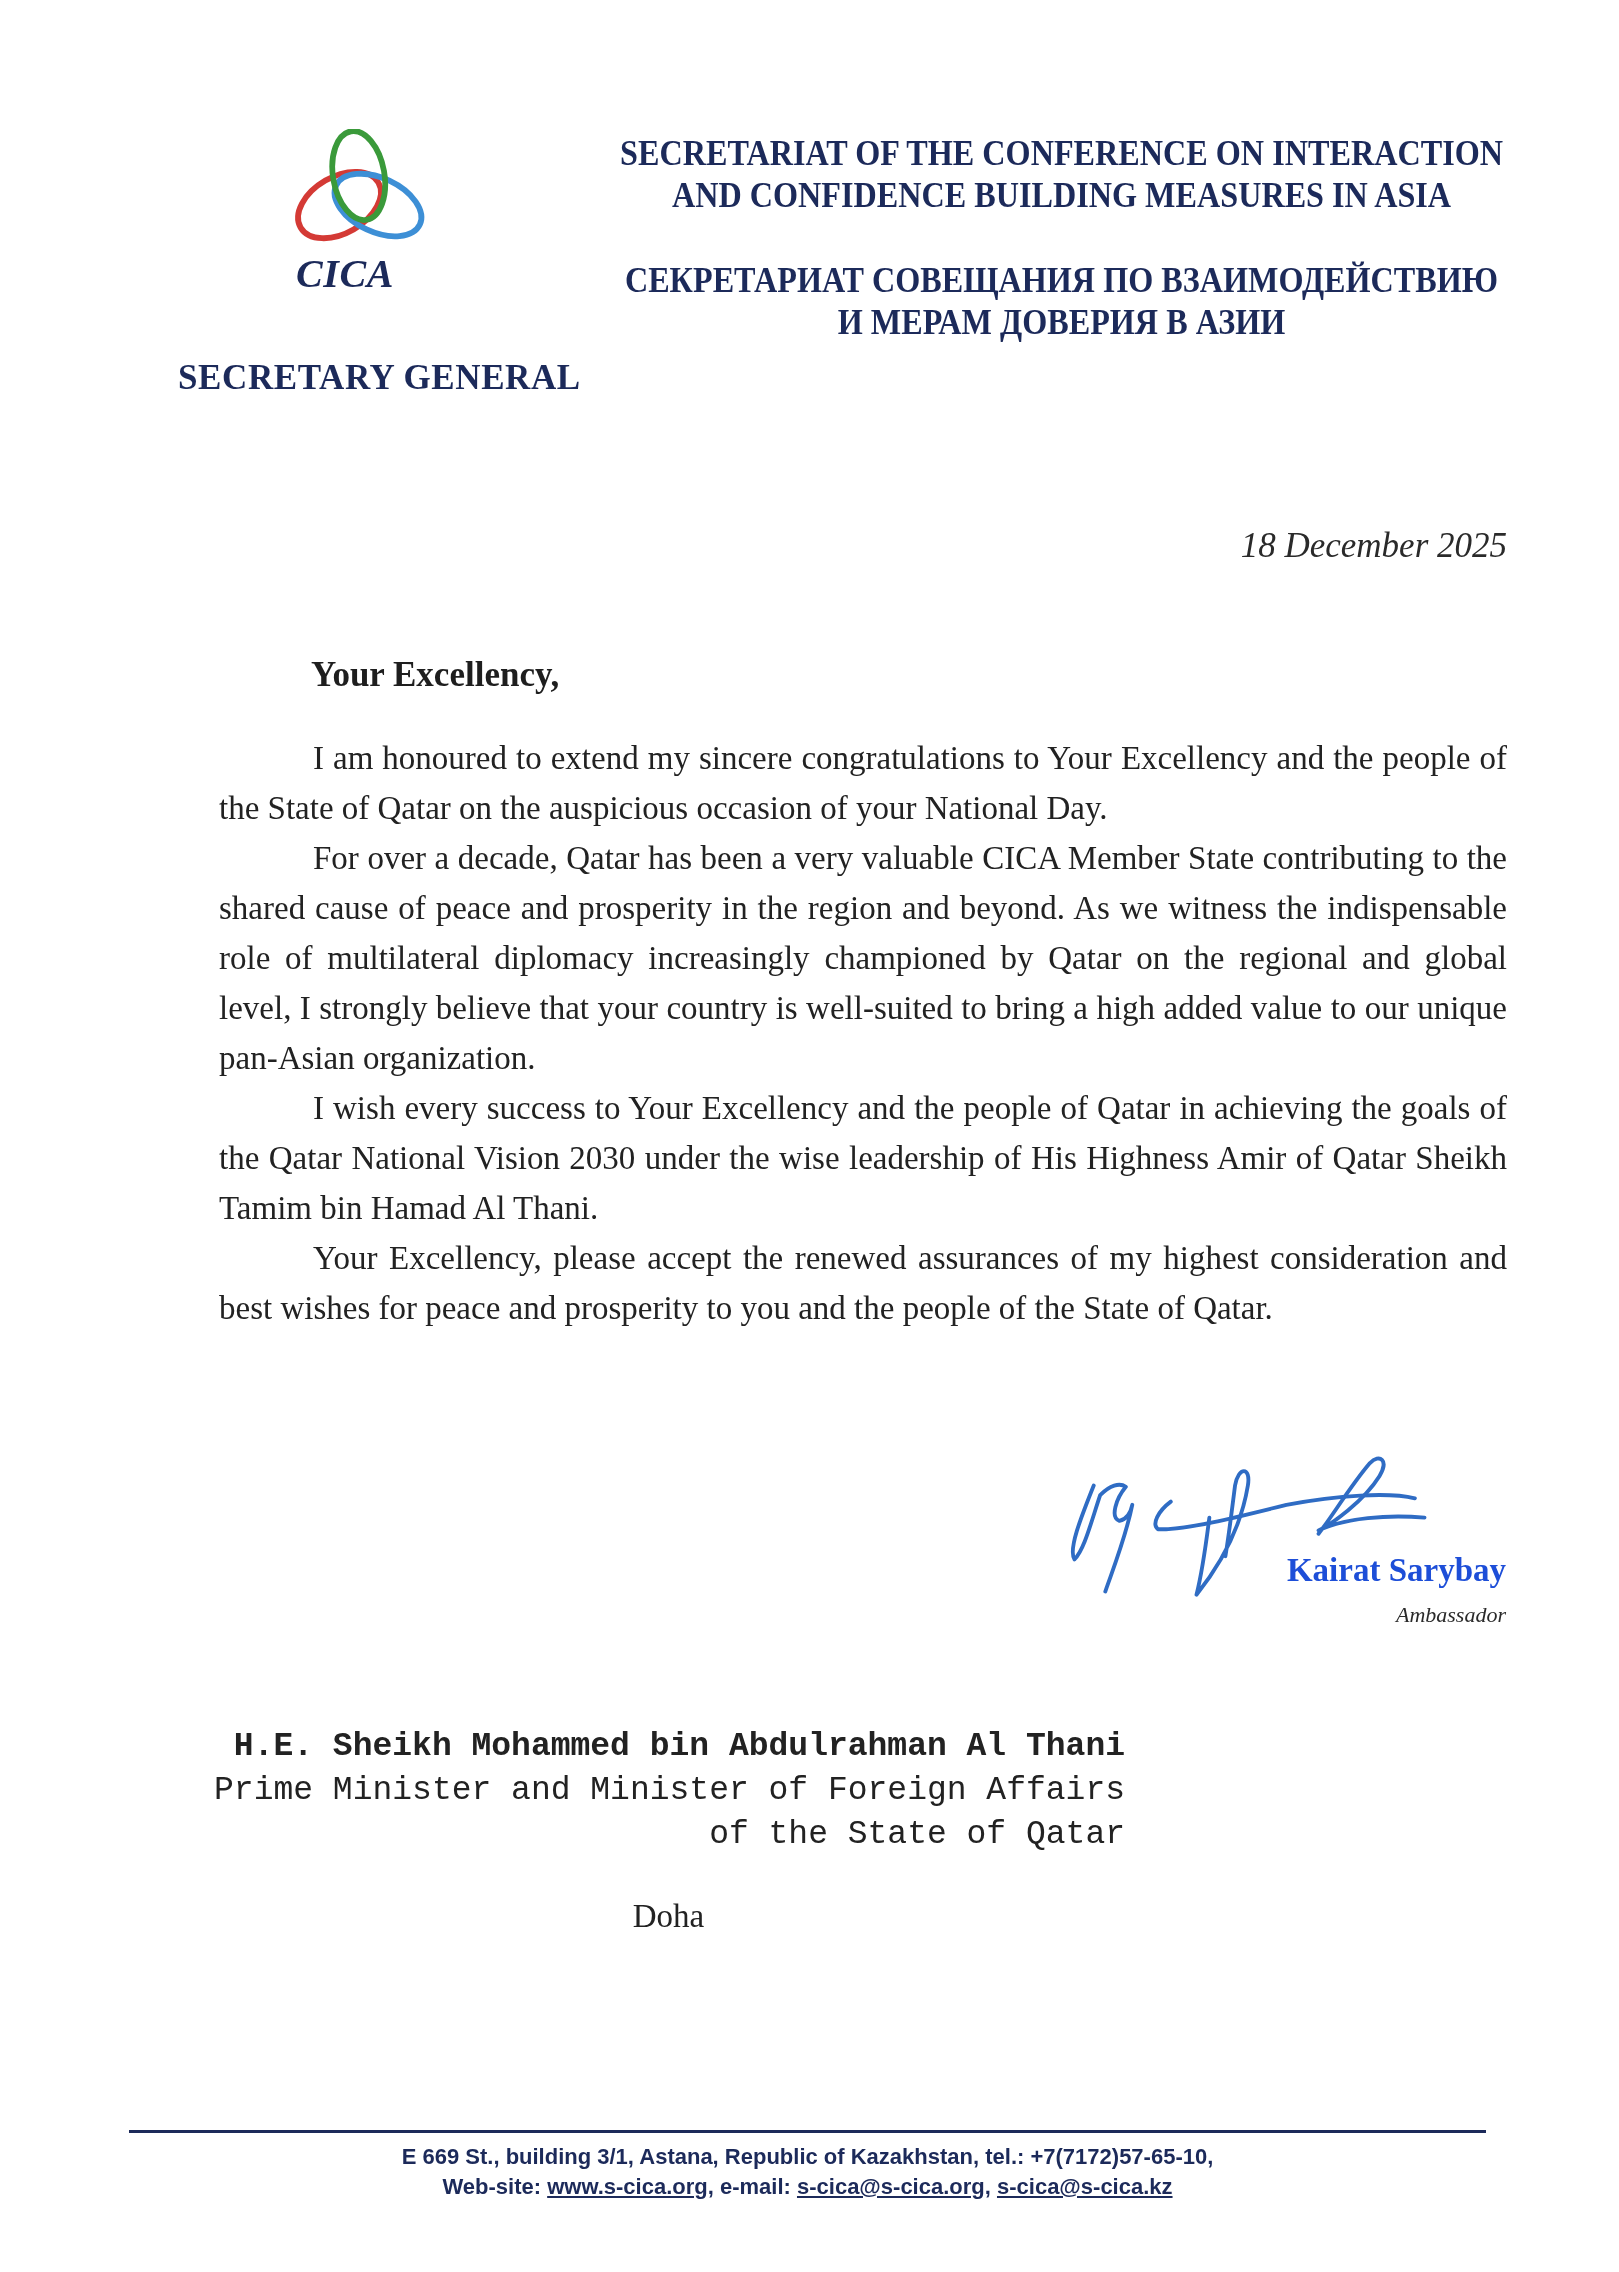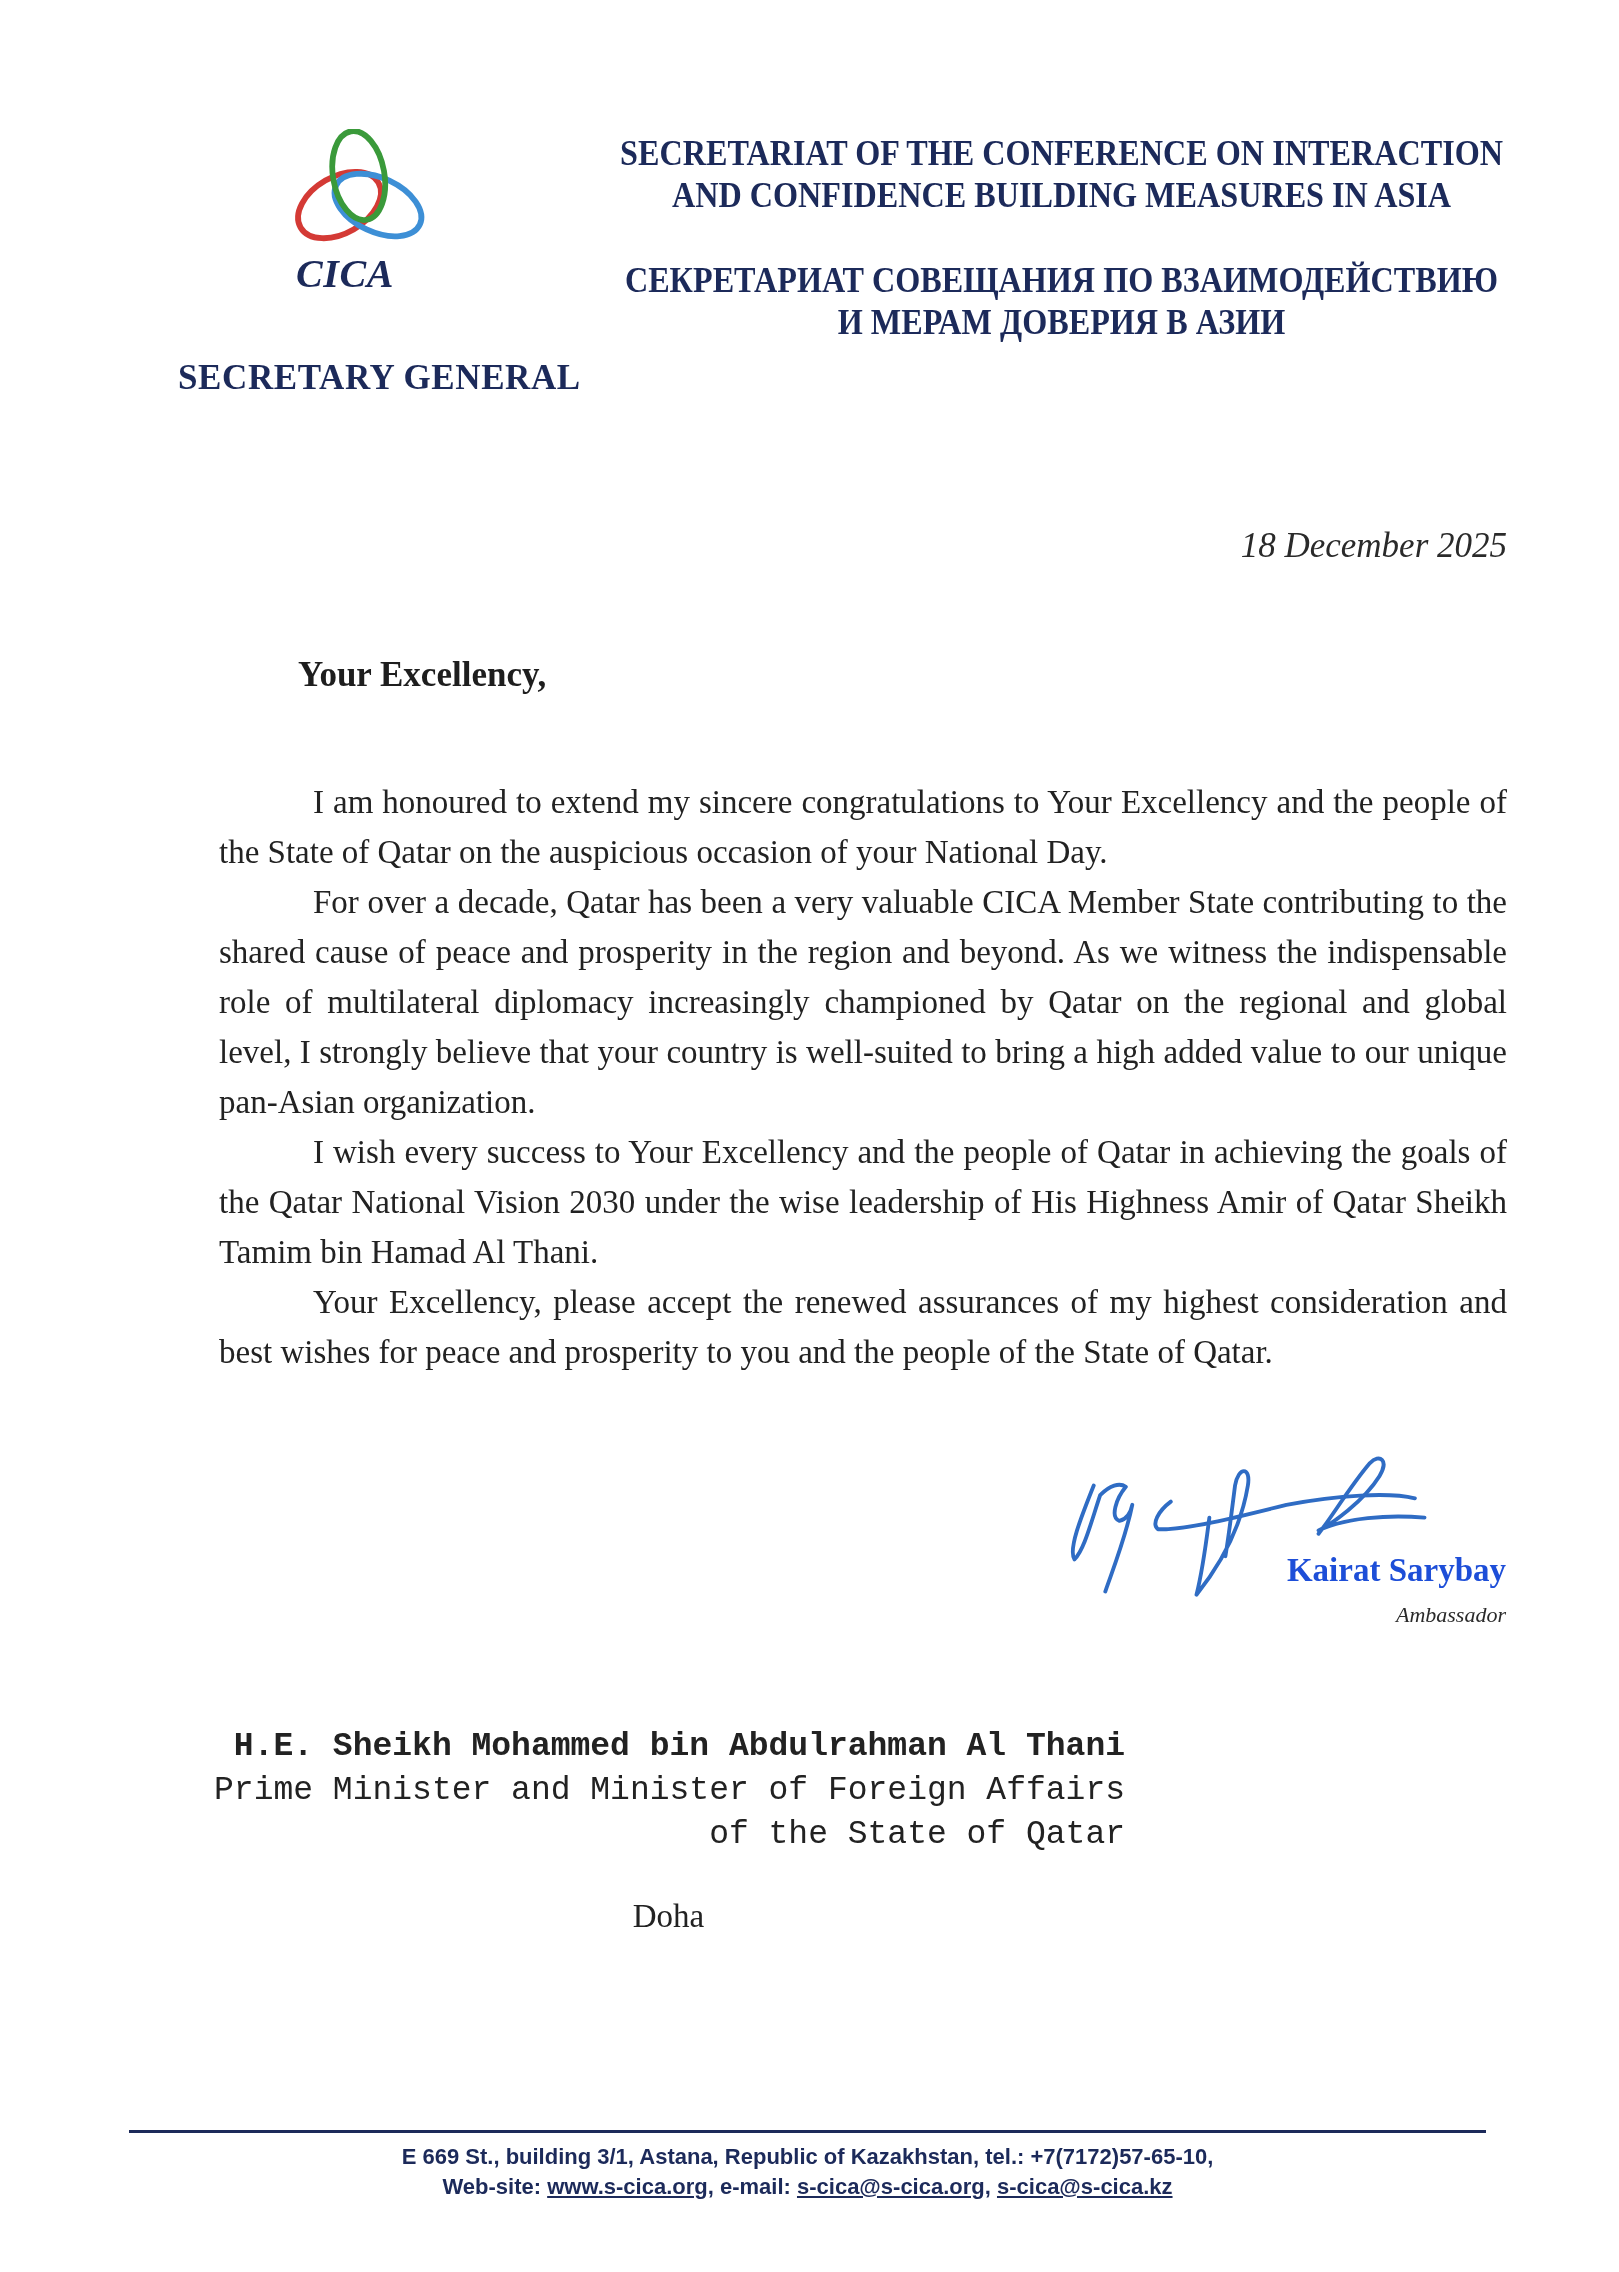--- a/index.html
+++ b/index.html
@@ -6,22 +6,22 @@
   body { width:1620px; height:2273px; position:relative; overflow:hidden;
          font-family:"DejaVu Serif", serif; color:#1e1e1e; }
   .abs { position:absolute; }
   #logo { left:283px; top:129px; width:154px; height:129px; }
   #logo-text { left:296px; top:250px; font-family:"Liberation Serif", serif; font-style:italic; font-weight:bold; font-size:40px; color:#1c2a5a; letter-spacing:0.6px; }
   #sg-title { left:178px; top:358px; font-family:"Liberation Serif", serif; font-weight:bold; font-size:35px; color:#1c2a5a; letter-spacing:0.6px; }
   .hdr { left:566px; width:991px; text-align:center; font-family:"Liberation Serif", serif; font-weight:bold; font-size:35px; color:#1c2a5a; line-height:42px; transform:scaleX(0.92); transform-origin:center; }
   #hdr-en { top:133px; }
   #hdr-ru { top:260px; }
   #date { right:113px; top:526px; font-family:"Liberation Serif", serif; font-style:italic; font-size:35px; color:#2a2a2a; }
-  #salutation { left:298px; top:655px; font-family:"Liberation Serif", serif; font-weight:bold; font-size:35px; color:#1e1e1e; }
-  #body { left:219px; top:733px; width:1288px; font-family:"Liberation Serif", serif; font-size:33px; line-height:50px; color:#222; text-align:justify;margin-top:44px; }
+  #salutation { left:311px; top:655px; font-family:"Liberation Serif", serif; font-weight:bold; font-size:35px; color:#1e1e1e; }
+  #body { left:219px; top:733px; width:1288px; font-family:"Liberation Serif", serif; font-size:33px; line-height:50px; color:#222; text-align:justify; }
   #body p { margin:0; text-indent:94px; }
   #sign-name { right:114px; top:1552px; font-family:"Liberation Serif", serif; font-weight:bold; font-size:33px; color:#1d4ed8; }
   #sign-title { right:114px; top:1602px; font-family:"Liberation Serif", serif; font-style:italic; font-size:22px; color:#2a2a2a;margin-left:34px; }
   #signature { left:1055px; top:1447px; width:450px; height:167px; }
   #addressee { left:212px; top:1725px; width:913px; text-align:right; font-family:Liberation Mono, monospace; font-size:33px; line-height:44px; color:#222; }
   #addressee .name { font-weight:bold; }
   #city { left:212px; top:1898px; width:913px; text-align:center; font-family:"Liberation Serif", serif; font-size:33px; color:#222; }
   #footer-rule { left:129px; top:2130px; width:1357px; height:2.6px; background:#1c2a5a; }
   #footer { left:129px; top:2142px; width:1357px; text-align:center; font-family:"Liberation Sans", sans-serif; font-weight:bold; font-size:22px; line-height:30px; color:#1c2a5a; }
   #footer a { color:#1c2a5a; text-decoration:underline; }

